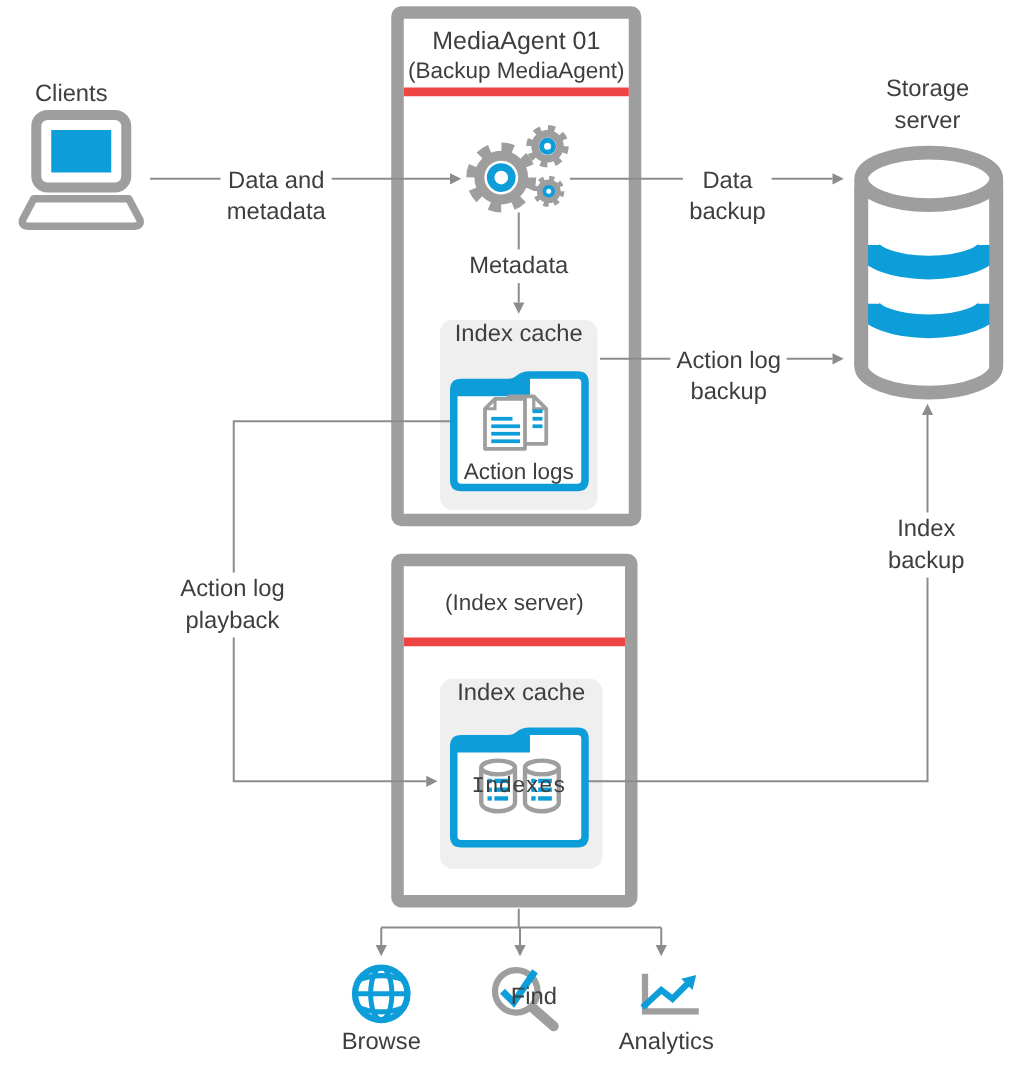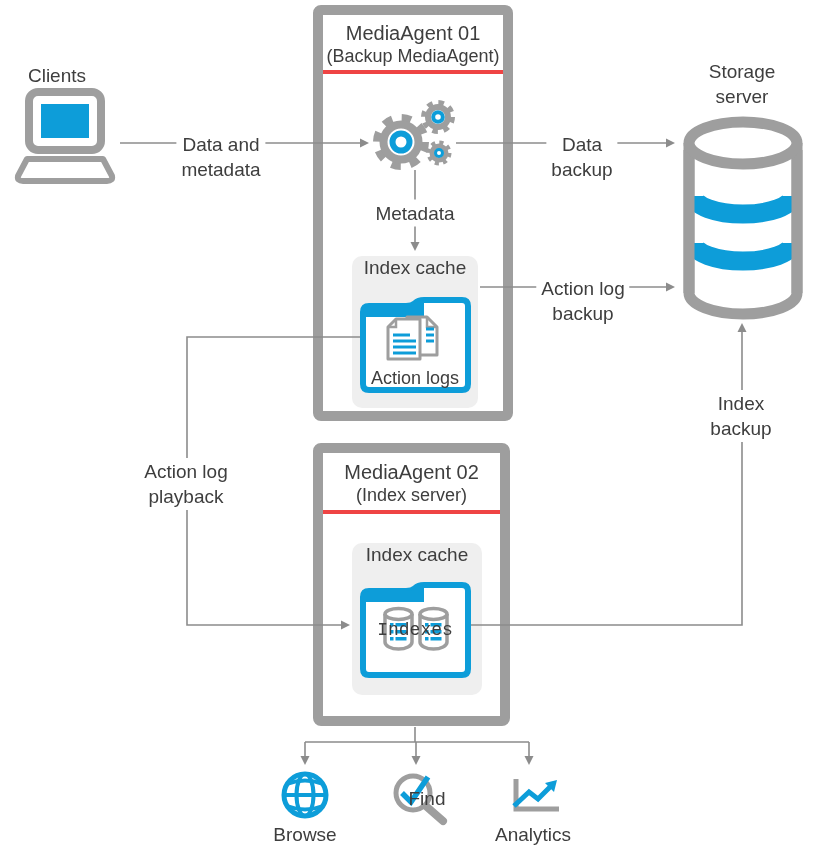--- a/index.html
+++ b/index.html
@@ -1,21 +1,21 @@
 <!DOCTYPE html>
 <html><head>
 <meta charset="utf-8">
 <style>
   html,body{margin:0;padding:0;background:#ffffff;}
   .canvas{position:relative;width:813px;height:853px;background:#fff;overflow:hidden;
           font-family:"Liberation Sans",sans-serif;color:#3e3e3e;}
   .layer-svg{position:absolute;left:0;top:0;z-index:2;}
   .ma-box{position:absolute;z-index:1;border:10px solid #9e9e9e;border-radius:8px;background:#fff;box-sizing:border-box;}
   .ma-title{display:flex;flex-direction:column;align-items:center;justify-content:center;
-            border-bottom:4px solid #ef4444;text-align:center;}
+            border-bottom:7px solid #ef4444;text-align:center;}
   .ma-title .t1{font-size:20px;line-height:26px;}
   .ma-title .t2{font-size:18px;line-height:20px;}
   .ic-panel{position:absolute;z-index:1;background:#efefef;border-radius:10px;text-align:center;box-sizing:border-box;}
   .ic-label{font-size:19px;padding-top:1px;}
   .lbl{position:absolute;z-index:3;transform:translate(-50%,-50%);text-align:center;
        font-size:19px;line-height:25px;white-space:pre-line;}
   .lbl.bg{background:#ffffff;padding:1px 5px;}
   .lbl.small{font-size:18px;}
 </style>
 </head>
@@ -25,21 +25,20 @@
 
   <div class="ma-box" style="left:313px;top:5px;width:200px;height:416px;">
     <div class="ma-title" style="height:55px;">
       <div class="t1">MediaAgent 01</div>
       <div class="t2">(Backup MediaAgent)</div>
     </div>
   </div>
 
   <div class="ma-box" style="left:313px;top:443px;width:197px;height:283px;">
     <div class="ma-title" style="height:57px;">
-      <div class="t1">MediaAgent 02</div>
       <div class="t2">(Index server)</div>
     </div>
   </div>
 
   <div class="ic-panel" style="left:352px;top:256px;width:126px;height:152px;">
     <div class="ic-label">Index cache</div>
   </div>
   <div class="ic-panel" style="left:352px;top:543px;width:130px;height:152px;">
     <div class="ic-label">Index cache</div>
   </div>
@@ -187,21 +186,21 @@
   <div class="lbl" style="left:742px;top:84px;">Storage
 server</div>
 
   <div class="lbl bg" style="left:221px;top:157px;">Data and
 metadata</div>
   <div class="lbl bg" style="left:582px;top:157px;">Data
 backup</div>
   <div class="lbl bg" style="left:415px;top:213px;">Metadata</div>
   <div class="lbl bg" style="left:583px;top:301px;">Action log
 backup</div>
-  <div class="lbl bg" style="left:741px;top:416px;">Index
+  <div class="lbl bg" style="left:741px;top:436px;">Index
 backup</div>
   <div class="lbl bg" style="left:186px;top:484px;">Action log
 playback</div>
 
   <div class="lbl small" style="left:415px;top:378px;">Action logs</div>
   <div class="lbl small" style="left:415px;top:630px;font-family:Liberation Mono, monospace;">Indexes</div>
 
   <div class="lbl" style="left:305px;top:834px;">Browse</div>
   <div class="lbl" style="left:416px;top:798px;margin-left:11px;">Find</div>
   <div class="lbl" style="left:533px;top:834px;">Analytics</div>

